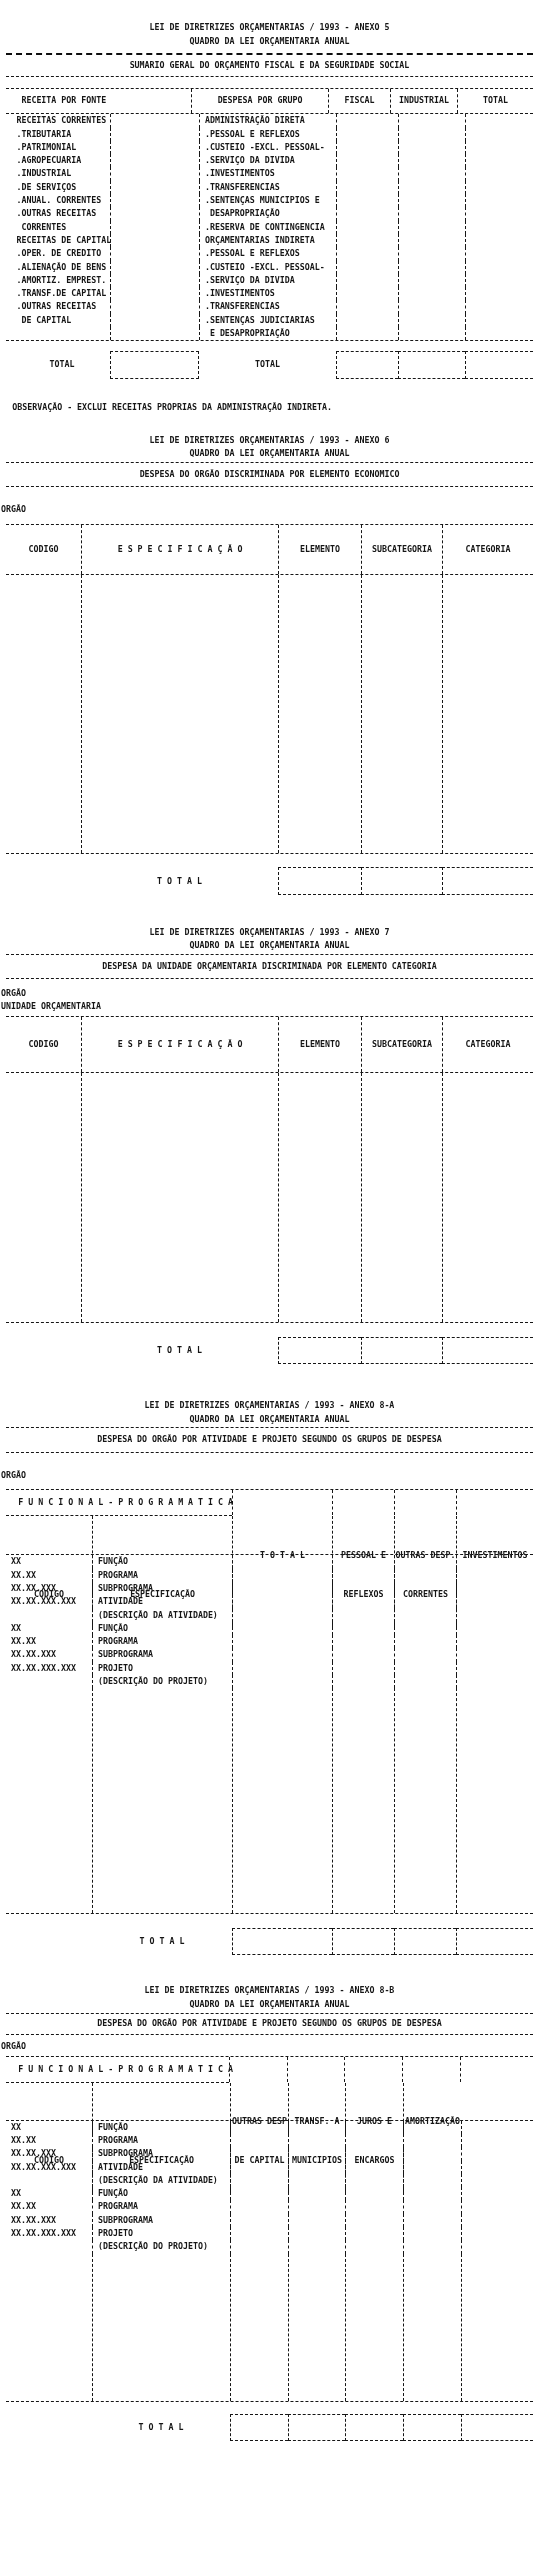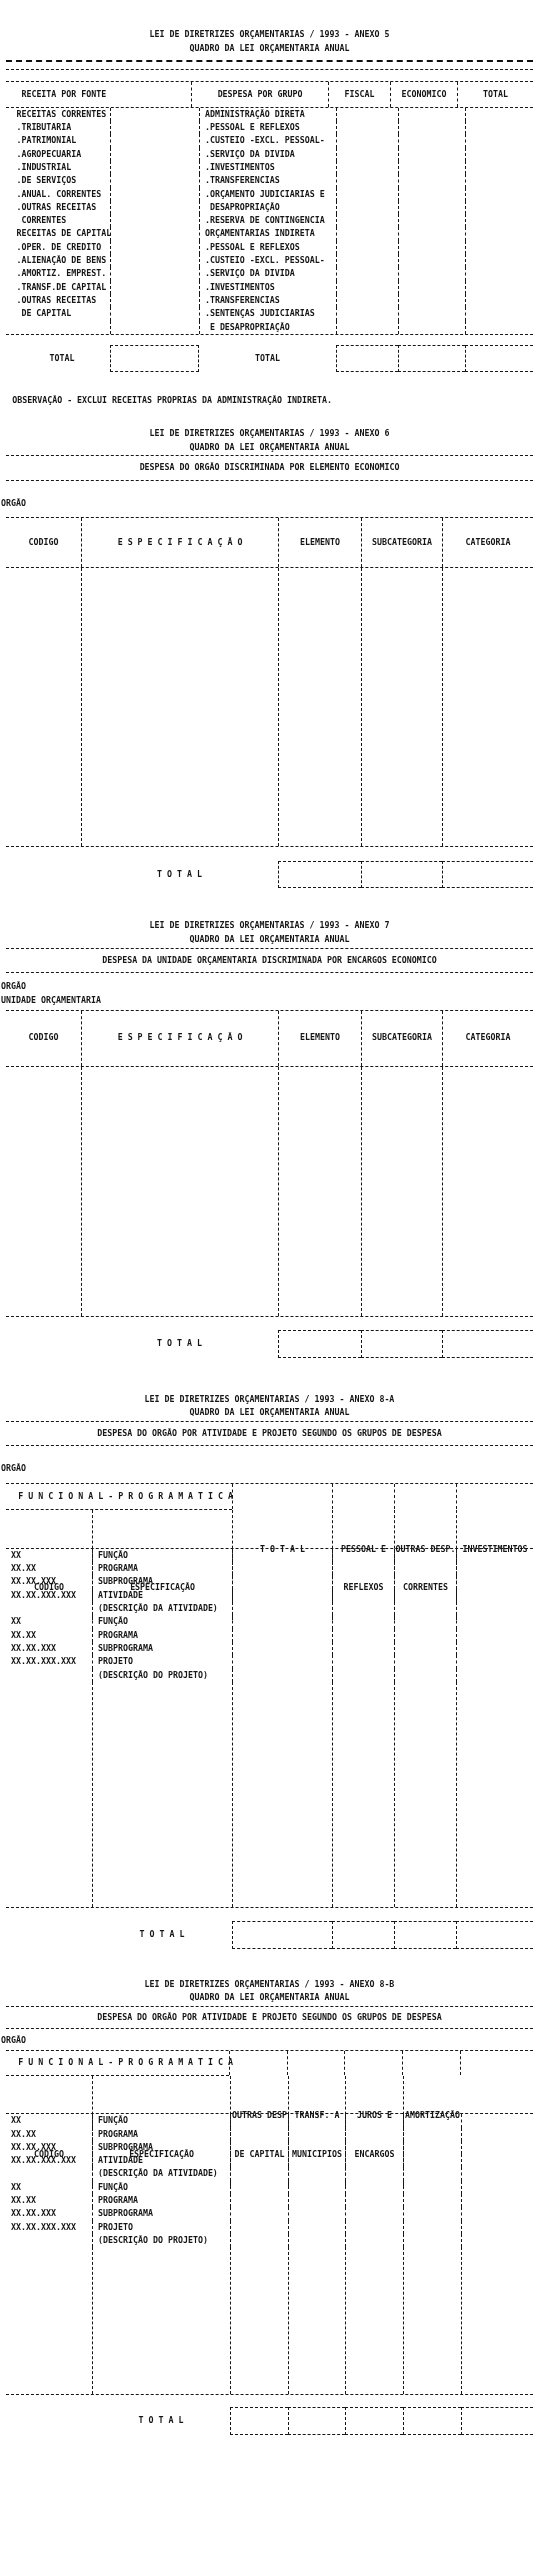--- a/index.html
+++ b/index.html
@@ -60,43 +60,44 @@
   .filler-8a { height: 225px; }
   .filler-8b { height: 147px; }
   .orgao-line { margin-left: 1px; line-height: 13.5px; }
   .obs-line { margin: 22px 0 0 12.2px; line-height: 13.5px; }
   .sp8  { height: 4.9px; }  .sp6 { height: 3.7px; }  .sp2 { height: 1.2px; }
   .sp12 { height: 7.3px; } .sp18 { height: 11px; }
   .sp26 { height: 16px; } .sp4 { height: 2.4px; }
   .mt16 { margin-top: 9.8px; } .mt22 { margin-top: 13.5px; } .mt20 { margin-top: 12.2px; }
   .sec-a6 { padding-top: 19.6px; } .sec-a7 { padding-top: 31px; }
   .sec-a8a { padding-top: 35px; } .sec-a8b { padding-top: 29px; }
-  .pt20 { padding-top: 28px; }
+  .pt20 { padding-top: 21px; }
 </style>
 </head>
 <body>
 
 <main>
 
   <section class="pt20">
     <div class="center title-line">LEI DE DIRETRIZES ORÇAMENTARIAS / 1993 - ANEXO 5</div>
     <div class="center title-line">QUADRO DA LEI ORÇAMENTARIA ANUAL</div>
     <div class="sp8"></div>
     <div class="hr heavy"></div>
     <div class="sp6"></div>
+    <div class="center title-line">SUMARIO GERAL DO ORÇAMENTO FISCAL E DA SEGURIDADE SOCIAL</div>
     <div class="sp6"></div>
     <div class="hr"></div>
     <div class="sp18"></div>
     <div class="hr"></div>
 
     <div class="grid a5-head">
       <div class="left pre">RECEITA POR FONTE</div>
       <div class="vl">DESPESA POR GRUPO</div>
       <div class="vl">FISCAL</div>
-      <div class="vl">ECONOMICO</div>
+      <div class="vl">INDUSTRIAL</div>
       <div class="vl">TOTAL</div>
     </div>
     <div class="hr"></div>
 
     <div class="grid a5-grid">
       
     
         <div class="cA"></div>
         <div class="vl"></div>
         <div class="vl cC"></div>
@@ -148,21 +149,21 @@
       
         <div class="cA">.DE SERVIÇOS</div>
         <div class="vl"></div>
         <div class="vl cC">.TRANSFERENCIAS</div>
         <div class="vl"></div>
         <div class="vl"></div>
         <div class="vl"></div>
       
         <div class="cA">.ANUAL. CORRENTES</div>
         <div class="vl"></div>
-        <div class="vl cC">.ORÇAMENTO JUDICIARIAS E</div>
+        <div class="vl cC">.SENTENÇAS MUNICIPIOS E</div>
         <div class="vl"></div>
         <div class="vl"></div>
         <div class="vl"></div>
       
         <div class="cA">.OUTRAS RECEITAS</div>
         <div class="vl"></div>
         <div class="vl cC"> DESAPROPRIAÇÃO</div>
         <div class="vl"></div>
         <div class="vl"></div>
         <div class="vl"></div>
@@ -326,21 +327,21 @@
       <div class="vl ht hb"></div>
     </div>
   </section>
 
   <section class="sec-a7">
     <div class="center title-line">LEI DE DIRETRIZES ORÇAMENTARIAS / 1993 - ANEXO 7</div>
     <div class="center title-line">QUADRO DA LEI ORÇAMENTARIA ANUAL</div>
     <div class="sp2"></div>
     <div class="hr"></div>
     <div class="sp8"></div>
-    <div class="center title-line">DESPESA DA UNIDADE ORÇAMENTARIA DISCRIMINADA POR ENCARGOS ECONOMICO</div>
+    <div class="center title-line">DESPESA DA UNIDADE ORÇAMENTARIA DISCRIMINADA POR ELEMENTO CATEGORIA</div>
     <div class="sp8"></div>
     <div class="hr"></div>
     <div class="sp12"></div>
     <div class="orgao-line">ORGÃO</div>
     <div class="orgao-line">UNIDADE ORÇAMENTARIA</div>
     <div class="sp4"></div>
     <div class="hr"></div>
 
     <div class="grid a67-grid a67-head" style="height:55px">
       <div>CODIGO</div>

